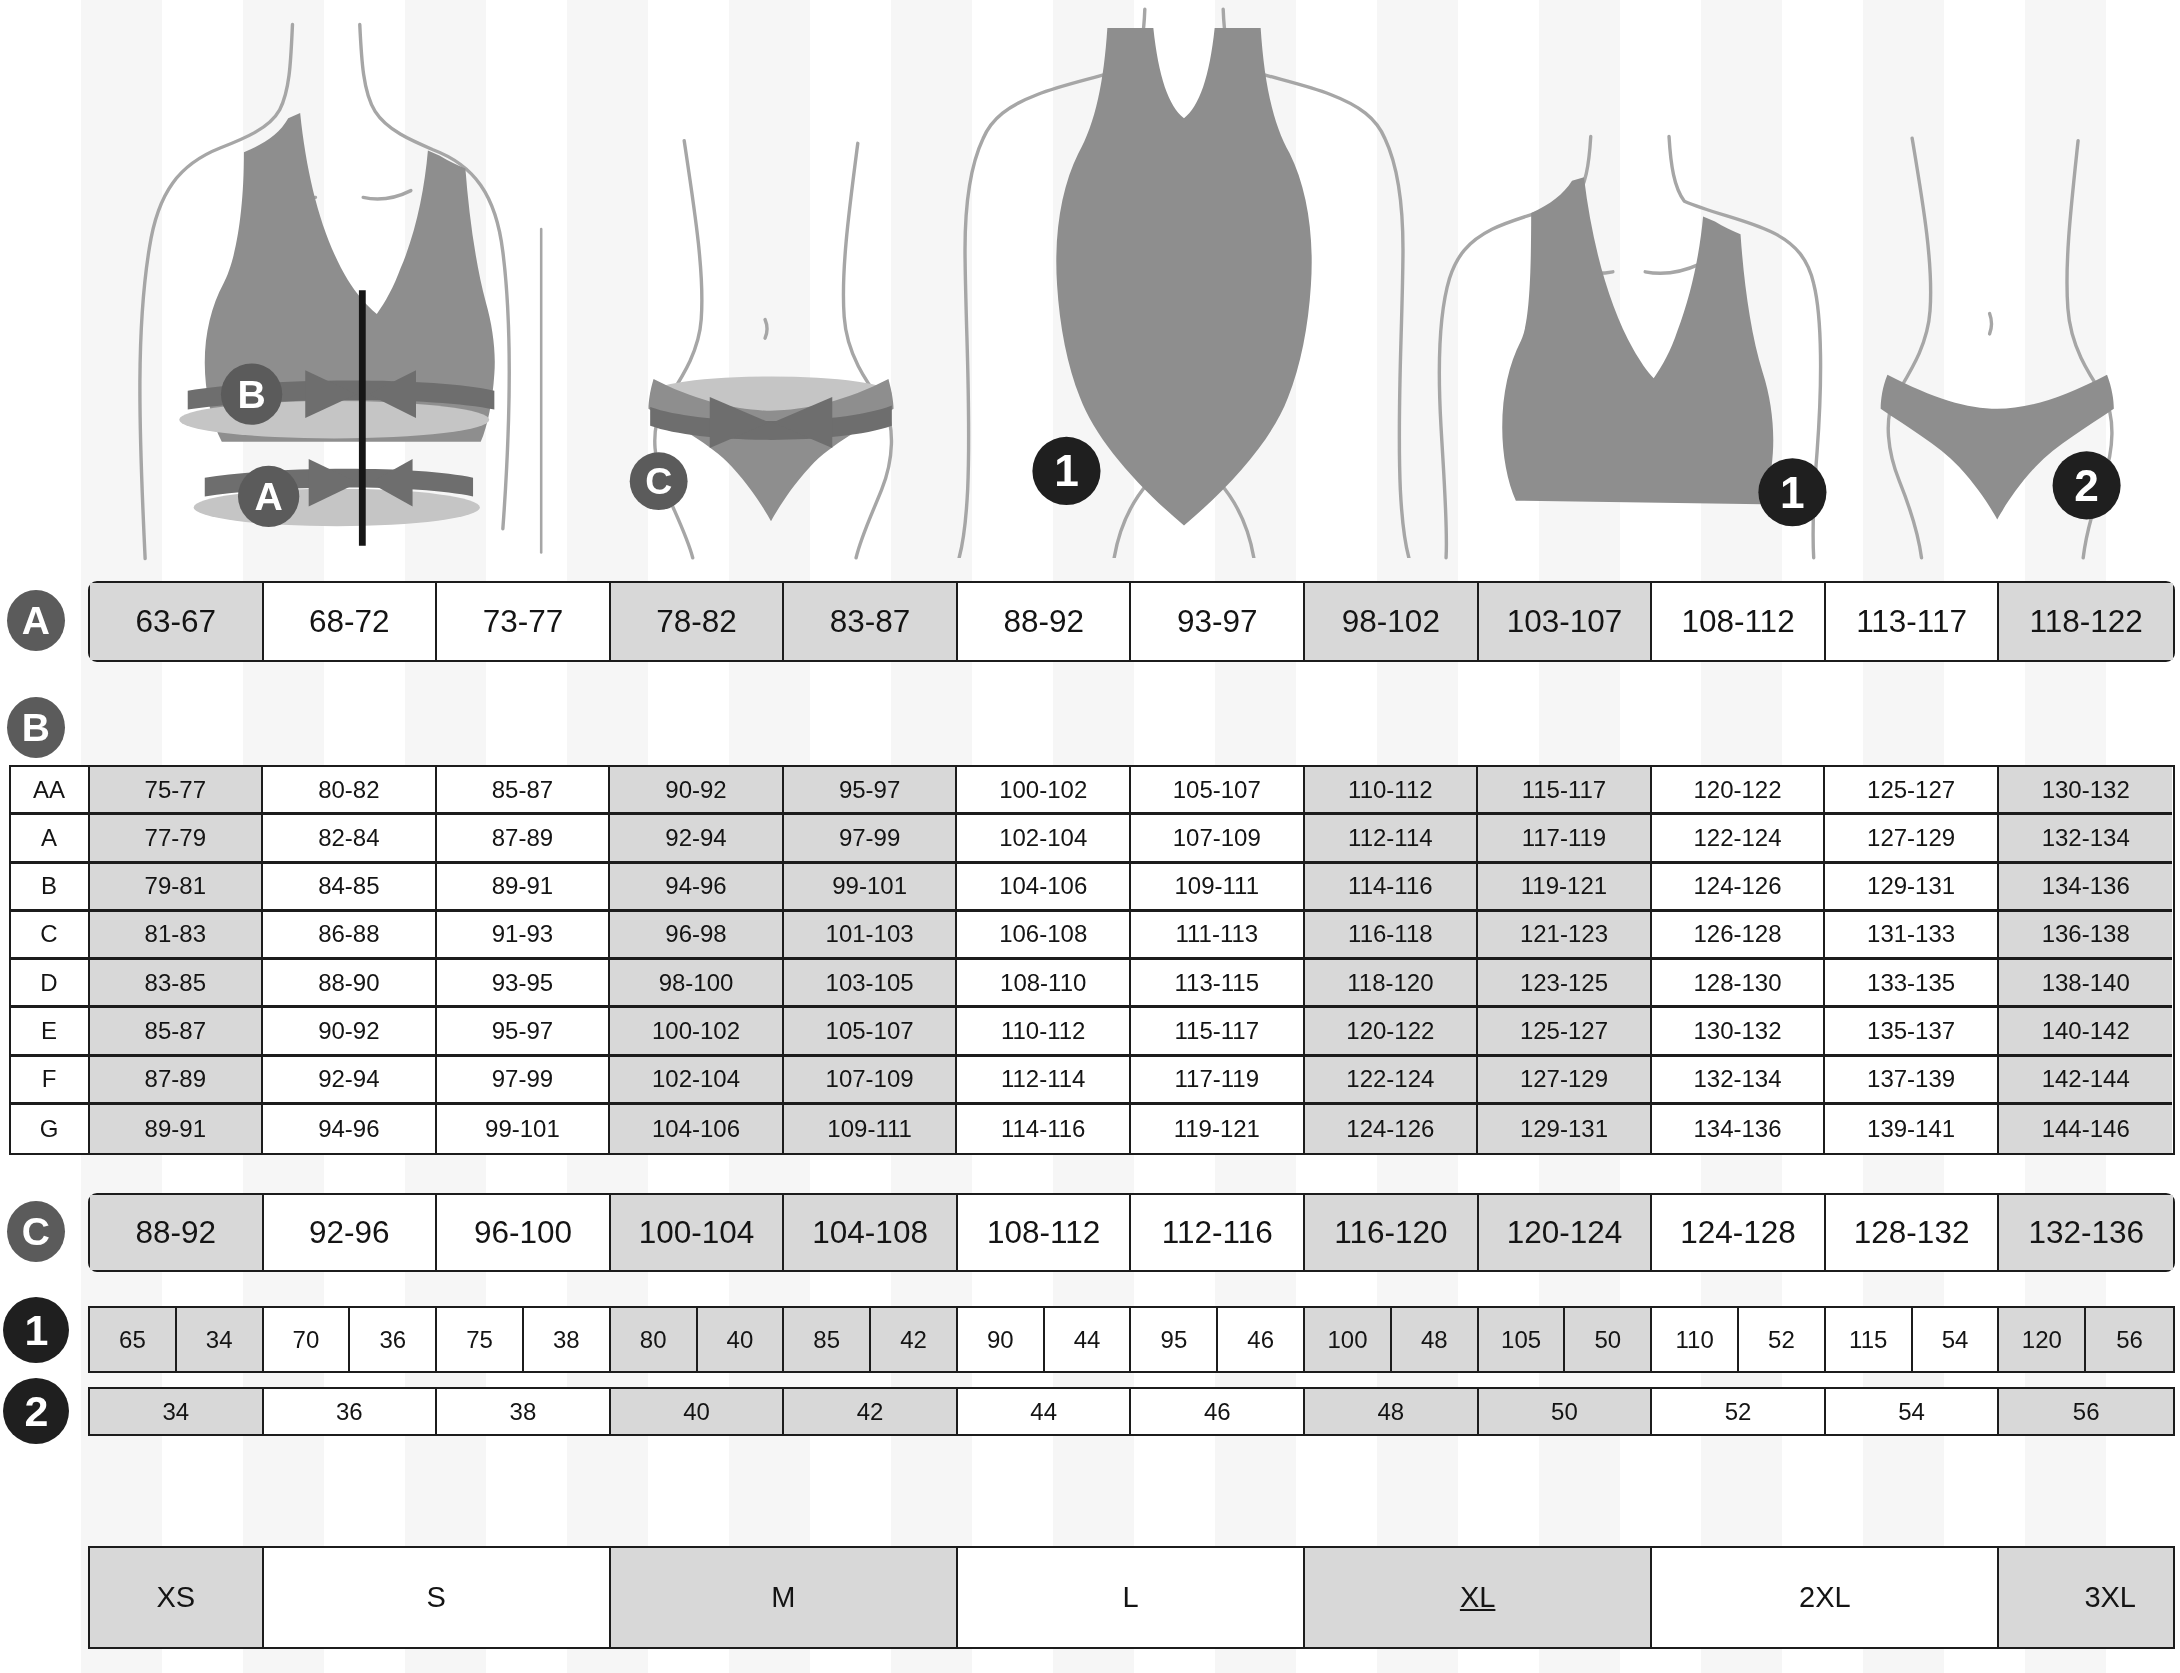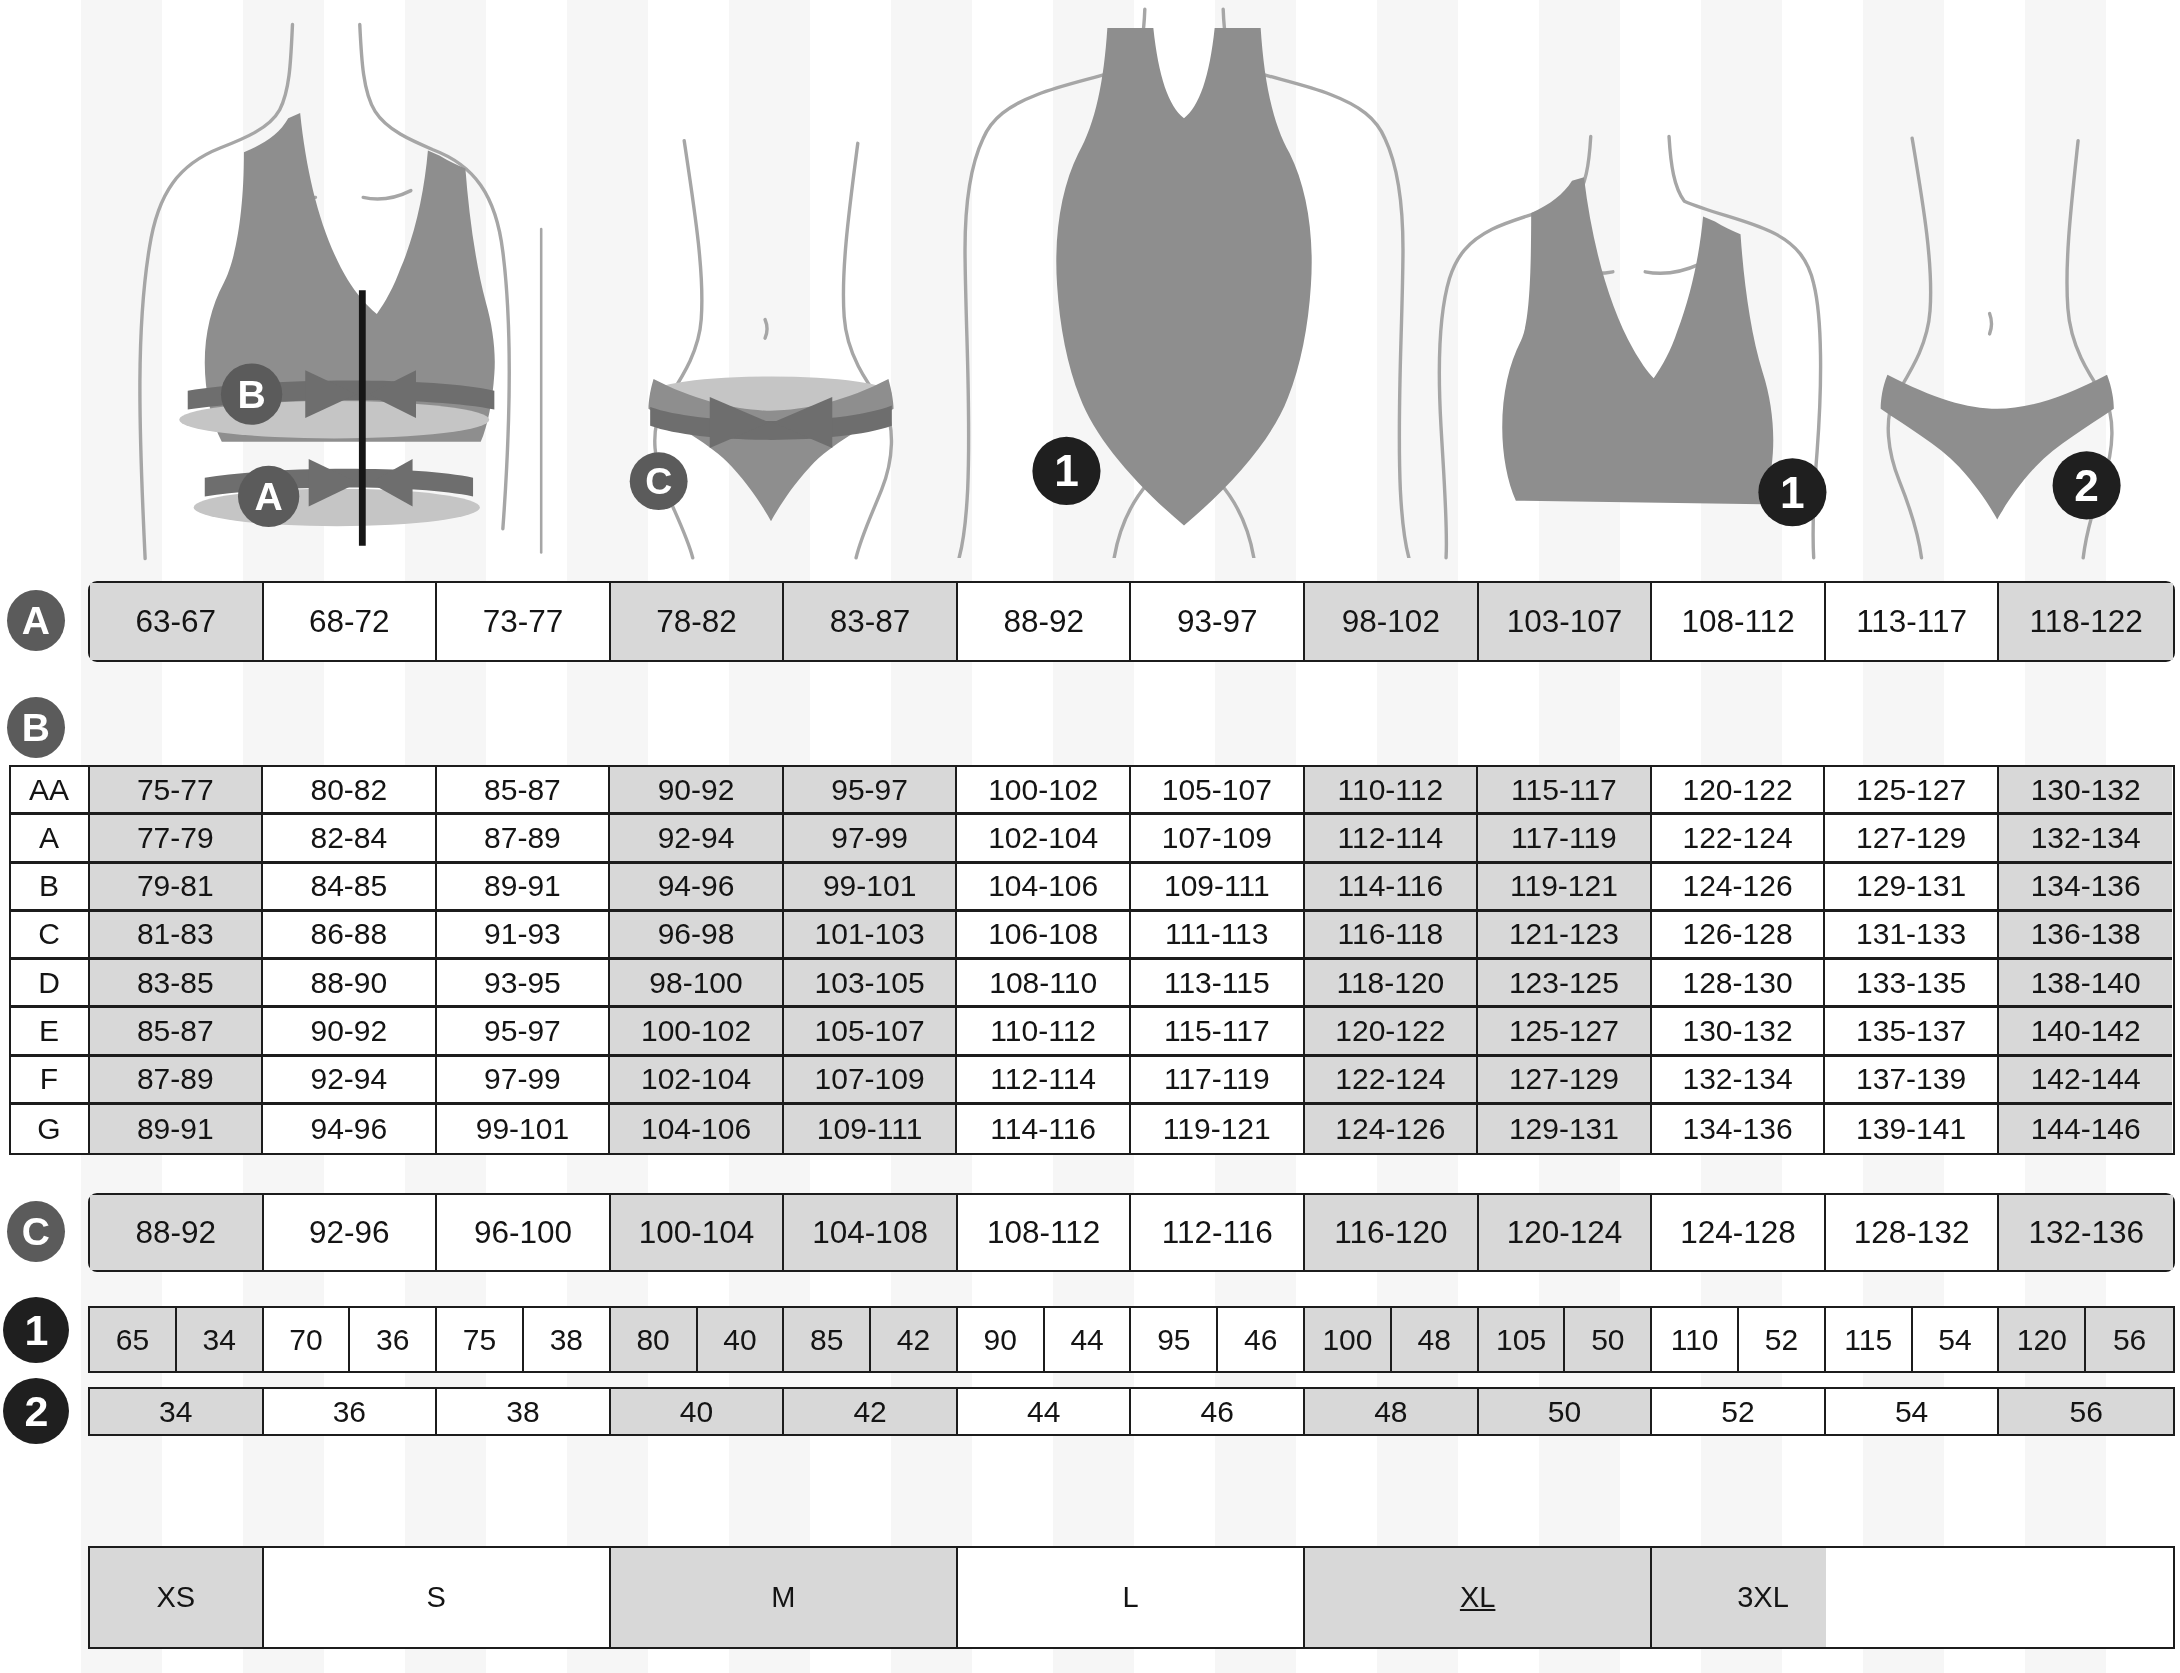--- a/index.html
+++ b/index.html
@@ -35,21 +35,21 @@
     border-right:2.6px solid var(--border);
     box-sizing:border-box;
     color:#141414;
     background:#fff;
     white-space:nowrap;
   }
   .grid .cell.shaded{background:var(--shaded);}
   .grid .cell.lastcol{border-right:none;}
   .grid .cell.rowsep{border-bottom:3.4px solid var(--border);}
   .fs-a{font-size:31.5px;border-radius:9px;}
-  .fs-b{font-size:30px;text-align:center;}
+  .fs-b{font-size:24px;text-align:center;}
   .fs-s{font-size:29px;}
 </style>
 </head>
 <body>
 
 <div class="canvas">
 
   <svg class="fig" style="left:77px;top:8.5px" width="494" height="554" viewBox="0 0 580 650">
     <g stroke="#a6a6a6" stroke-width="4" fill="none" stroke-linecap="round">
       <path d="M253,18 C251,60 250,95 238,118 C226,140 196,152 168,163 C120,182 95,215 85,280 C70,372 72,480 80,645"></path>
@@ -342,17 +342,18 @@
       <div class="cell">54</div>
       <div class="cell shaded lastcol">56</div>
     </div>
 
   <div class="grid fs-s" id="grid-s" style="left:88px;top:1546px;width:2087px;height:103px;grid-template-columns:repeat(12,1fr)">
       <div class="cell shaded" style="grid-column: span 1;">XS</div>
       <div class="cell" style="grid-column: span 2;">S</div>
       <div class="cell shaded" style="grid-column: span 2;">M</div>
       <div class="cell" style="grid-column: span 2;">L</div>
       <div class="cell shaded" style="grid-column: span 2; text-decoration: underline;">XL</div>
+      <div class="cell" style="grid-column: span 2;">2XL</div>
       <div class="cell shaded lastcol" style="grid-column: span 1; padding-left: 48px;">3XL</div>
     </div>
 
 </div>
 
 
 </body></html>

